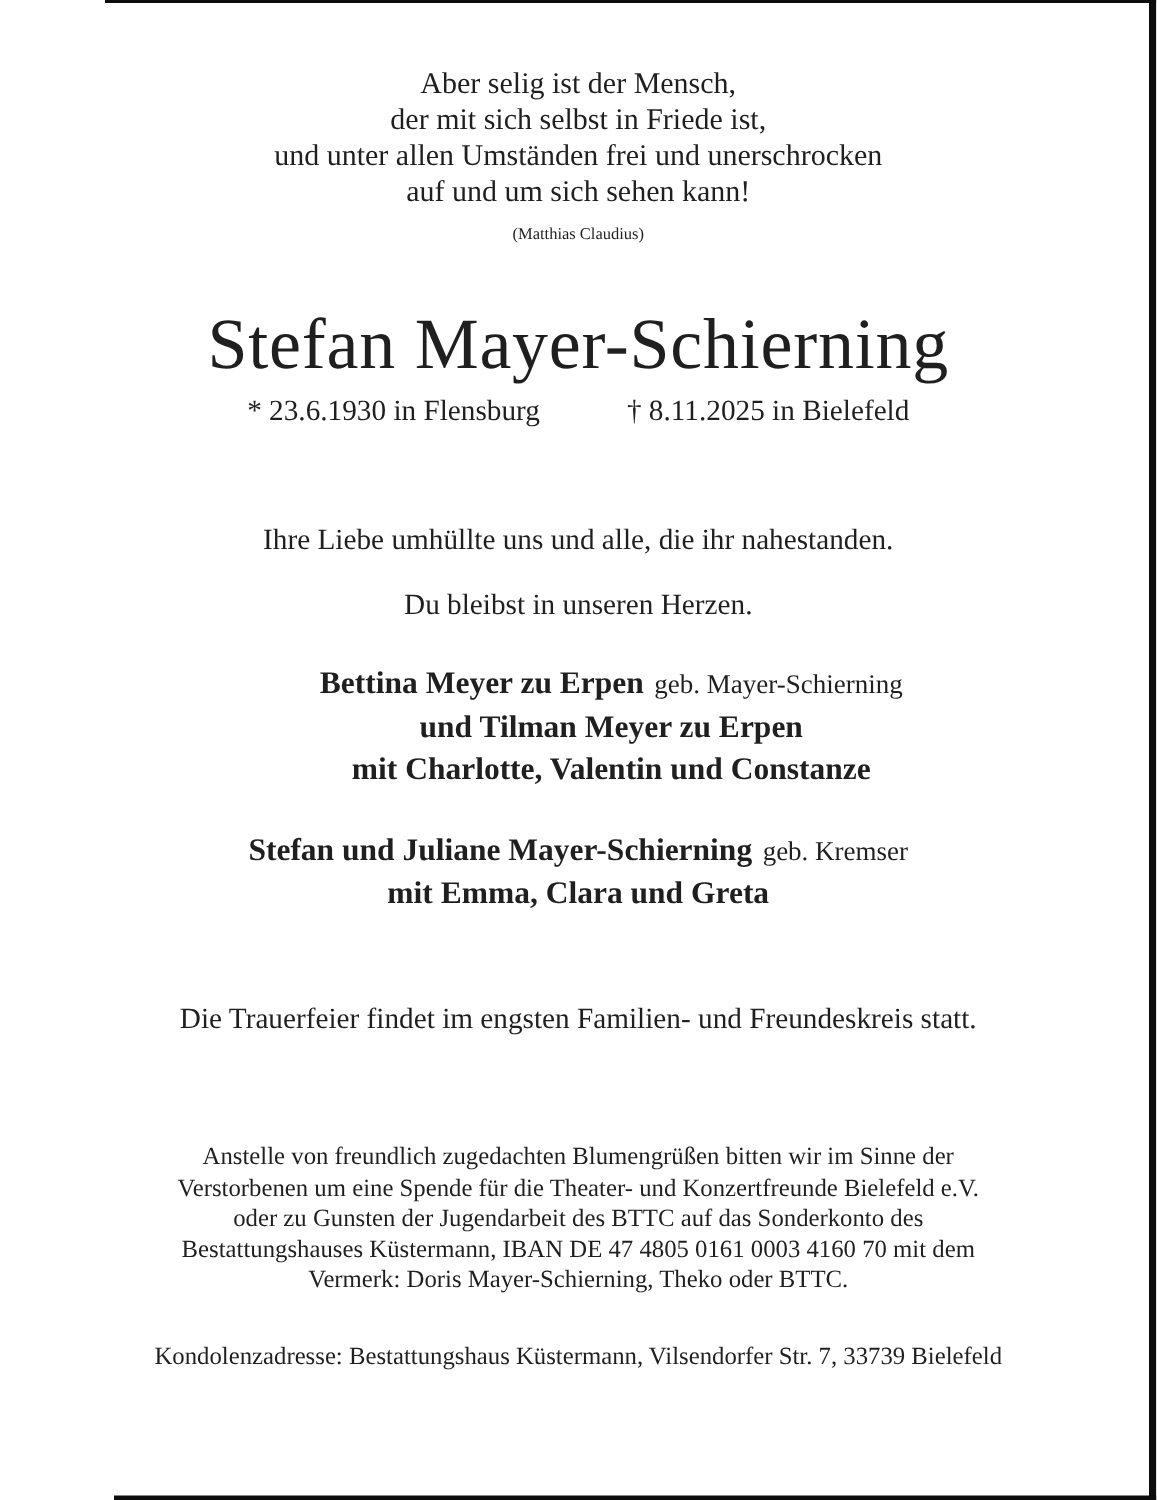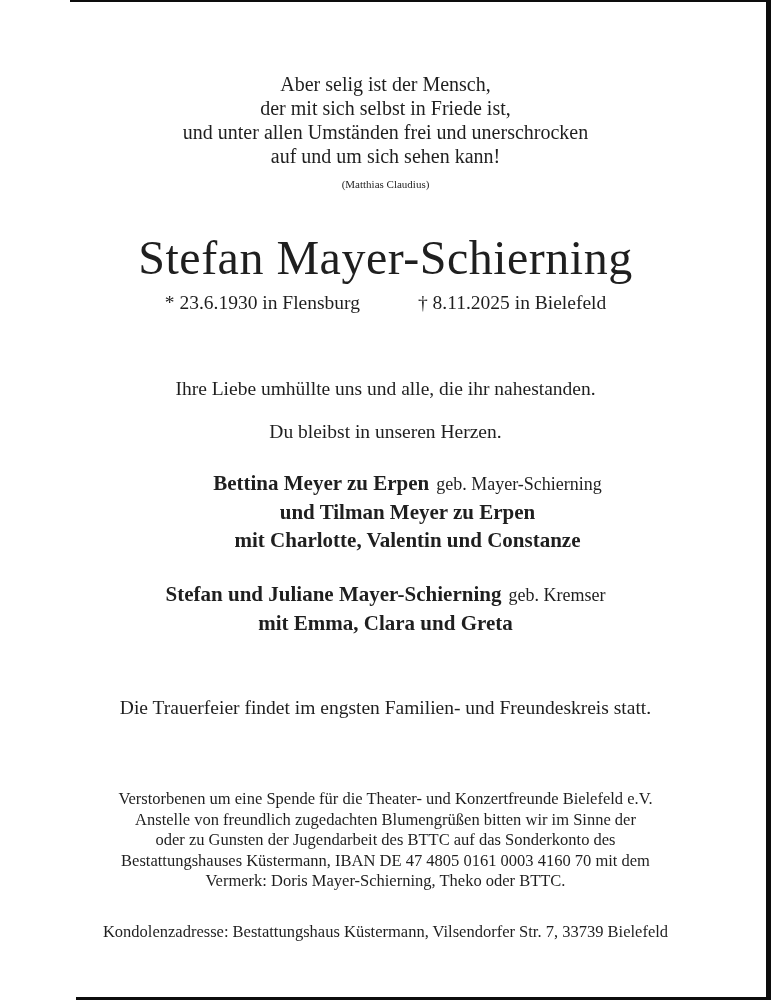--- a/index.html
+++ b/index.html
@@ -28,21 +28,20 @@
   }
   .edge-bottom {
     position: absolute; bottom: 0; left: 76px; right: 0; height: 3px;
     background: #0d0d0d;
   }
 
   .quote {
     padding-top: 44px;
     font-size: 20px;
     line-height: 24px;
-    margin-top: 28px;
   }
   .attrib {
     margin-top: 6px;
     font-size: 11px;
     line-height: 20px;
     text-align: center;
   }
   .name {
     margin: 38px 0 0 0;
     font-size: 48px;
@@ -140,22 +139,22 @@
   <div class="mourners mourners-2">
     <div>
       <span>Stefan und Juliane Mayer-Schierning</span><span class="sfx">geb. Kremser</span>
     </div>
     <div>mit Emma, Clara und Greta</div>
   </div>
 
   <div class="funeral">Die Trauerfeier findet im engsten Familien- und Freundeskreis statt.</div>
 
   <div class="donation">
+    <div>Anstelle von freundlich zugedachten Blumengrüßen bitten wir im Sinne der</div>
     <div>Verstorbenen um eine Spende für die Theater- und Konzertfreunde Bielefeld e.V.</div>
-    <div>Anstelle von freundlich zugedachten Blumengrüßen bitten wir im Sinne der</div>
     <div>oder zu Gunsten der Jugendarbeit des BTTC auf das Sonderkonto des</div>
     <div>Bestattungshauses Küstermann, IBAN DE 47 4805 0161 0003 4160 70 mit dem</div>
     <div>Vermerk: Doris Mayer-Schierning, Theko oder BTTC.</div>
   </div>
 
   <div class="condolence">Kondolenzadresse: Bestattungshaus Küstermann, Vilsendorfer Str. 7, 33739 Bielefeld</div>
 
 </div>
 
 </body></html>

